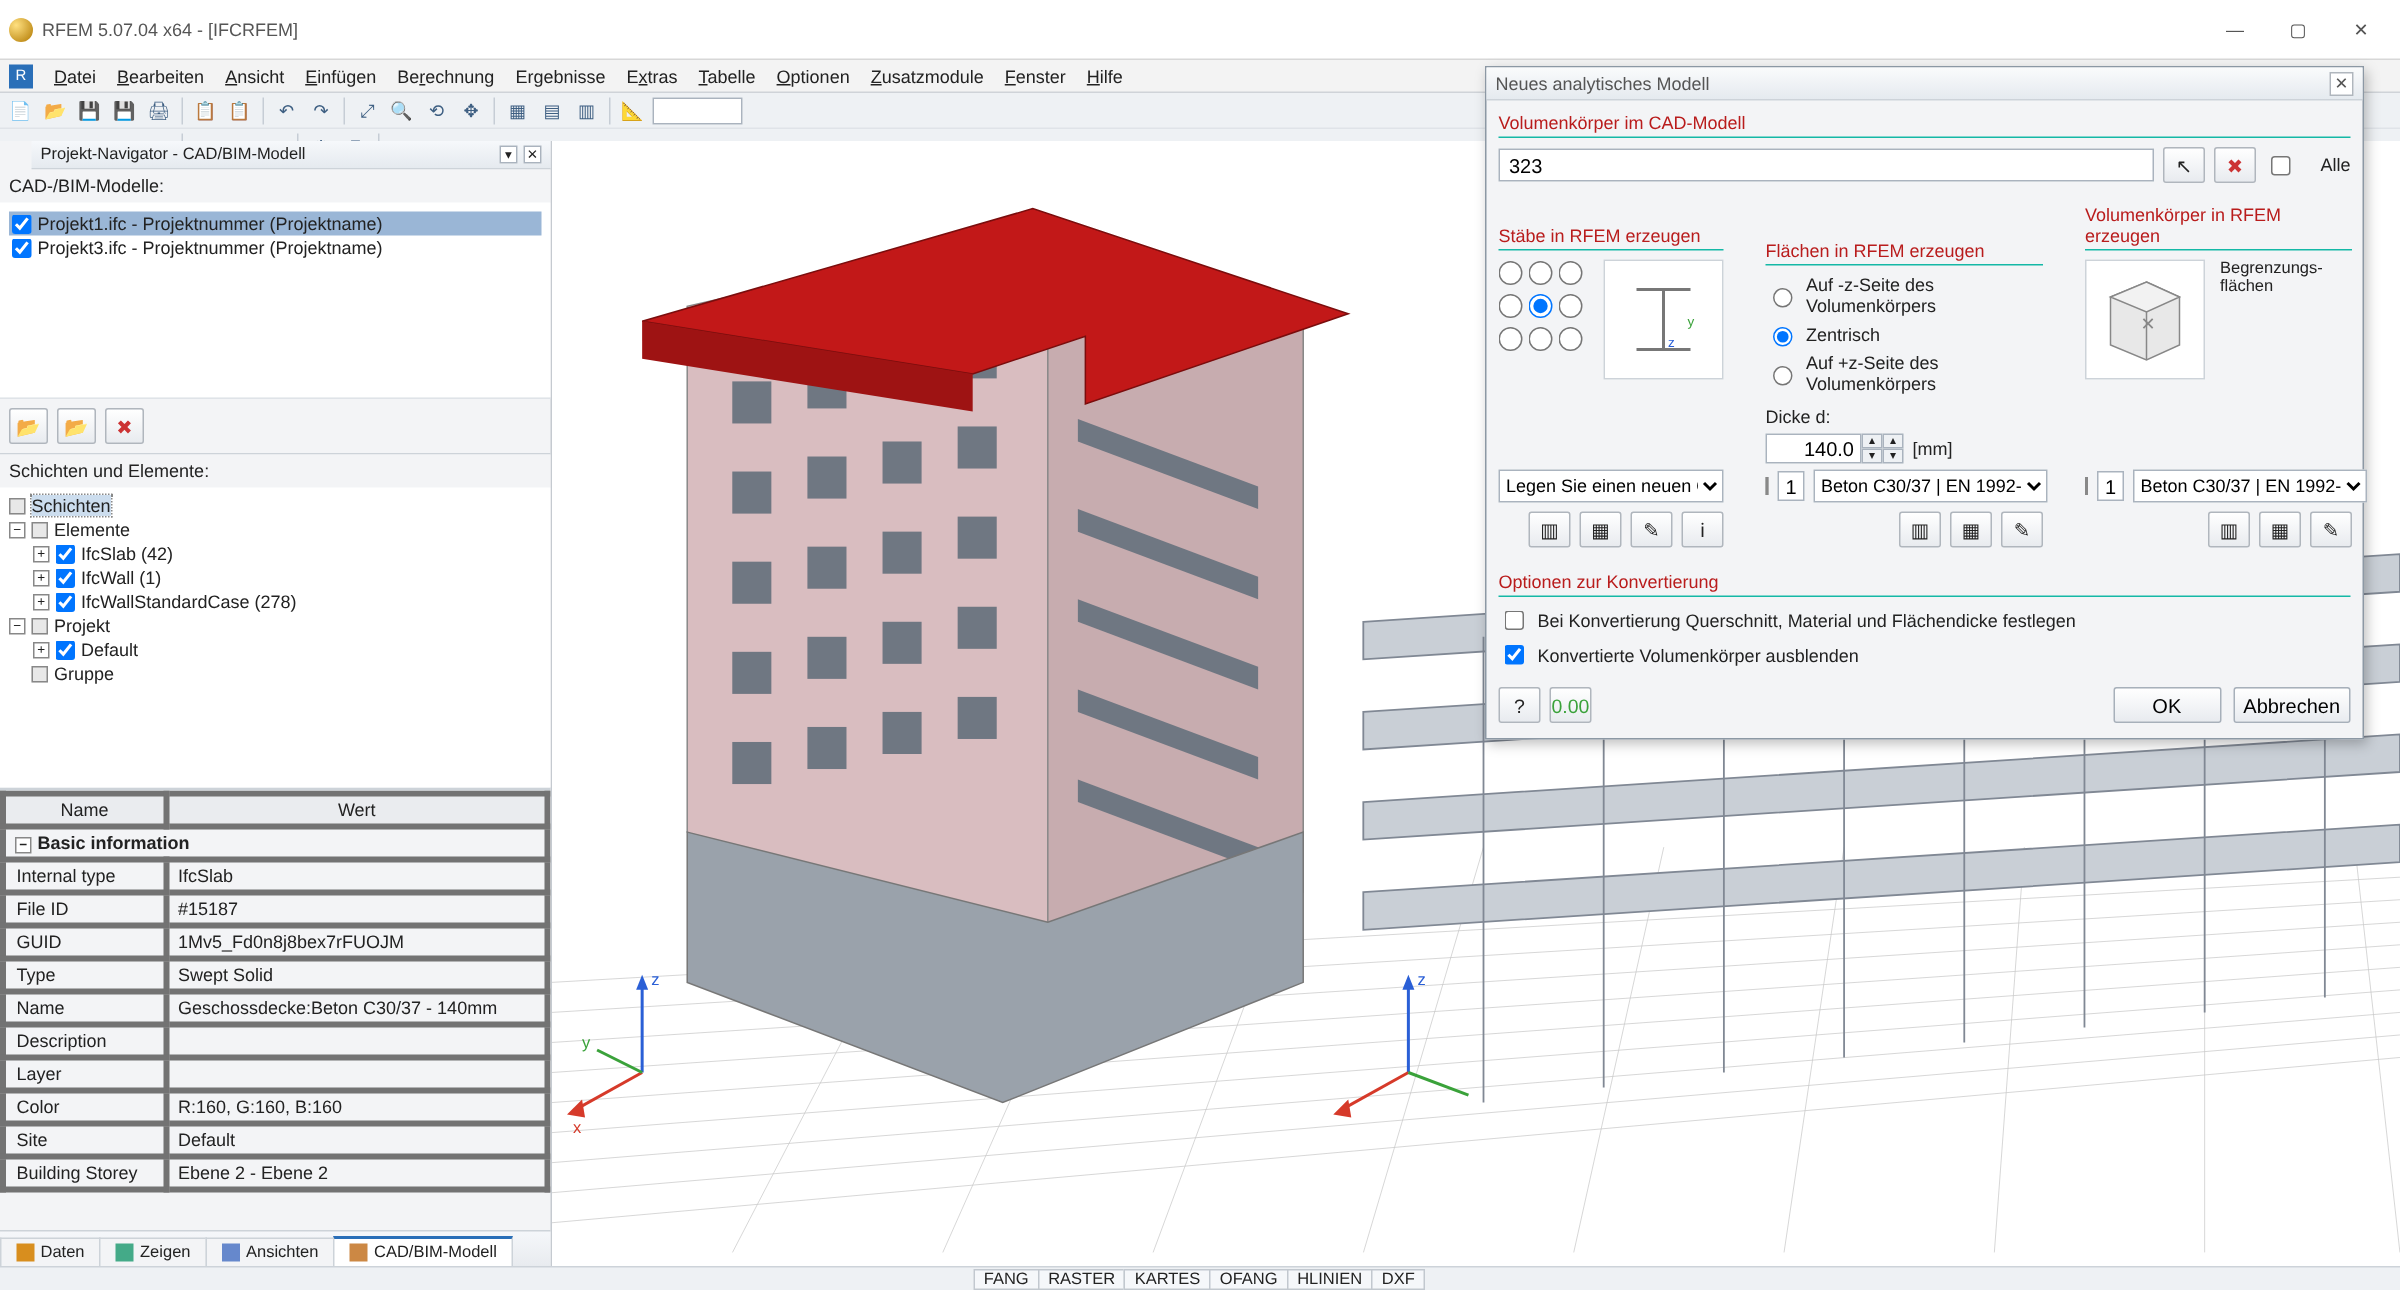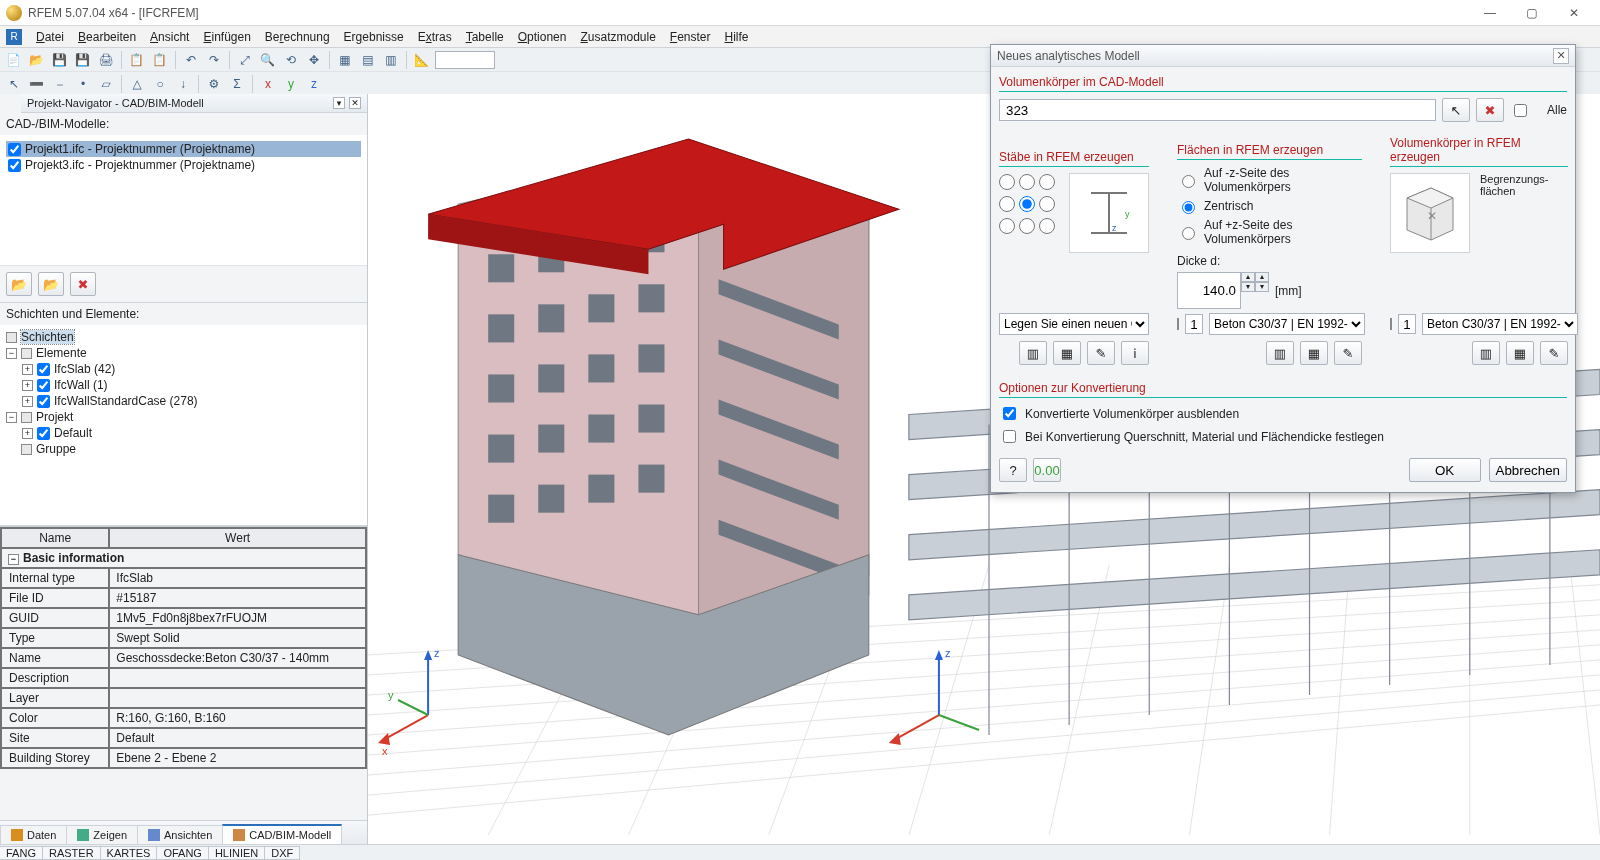--- a/index.html
+++ b/index.html
@@ -1,19 +1,19 @@
 <!DOCTYPE html>
 <html><head>
 <meta charset="utf-8">
 <style>
 * { box-sizing: border-box; font-family: "Segoe UI", Tahoma, sans-serif; }
 body { margin: 0; width: 1600px; height: 860px; overflow: hidden; background: #f1f1f1; font-size: 12px; color: #222; position: relative; }
 
 
-.titlebar { height: 26px; background: #fff; display: flex; align-items: center; padding: 6px 6px; border-bottom: 1px solid #d7d7d7; }
+.titlebar { height: 40px; background: #fff; display: flex; align-items: center; padding: 6px 6px; border-bottom: 1px solid #d7d7d7; }
 .titlebar .appicon { width: 16px; height: 16px; margin-right: 6px; background: radial-gradient(circle at 30% 30%, #ffe080, #b07800); border-radius: 50%; }
 .titlebar .title { flex: 1; color: #555; }
 .winbtns { display: flex; gap: 2px; }
 .winbtn { width: 40px; height: 22px; display: flex; align-items: center; justify-content: center; color: #555; }
 
 
 .menubar { height: 22px; background: #f3f3f3; display: flex; align-items: center; padding: 0 6px; border-bottom: 1px solid #cfd3d8; gap: 2px; }
 .menubar .menuicon { width: 16px; height: 16px; background: #2a6fb8; color: #fff; font-size: 10px; display: flex; align-items: center; justify-content: center; margin-right: 6px; }
 .menubar span.menuitem { padding: 2px 6px; }
 .menubar span.menuitem u { text-decoration: underline; }
@@ -47,21 +47,21 @@
 .tree { height: 200px; padding: 4px 6px; overflow: auto; background: #fff; }
 .treerow { display: flex; align-items: center; gap: 4px; padding: 1px 0; }
 .treerow.sel span.lbl { background: #cde; outline: 1px dotted #888; }
 .expander { width: 11px; height: 11px; border: 1px solid #888; background: #fff; font-size: 9px; line-height: 9px; text-align: center; cursor: pointer; }
 .tree .sq { width: 11px; height: 11px; border: 1px solid #888; display: inline-block; background: #e8e8e8; }
 .tree input[type=checkbox] { margin: 0; }
 .ind1 { margin-left: 16px; }
 
 .propgrid { flex: 1; overflow: auto; border-top: 1px solid #cdd3d9; }
 .propgrid table { width: 100%; border-collapse: collapse; font-size: 12px; }
-.propgrid th, .propgrid td { border: 2px solid #737373; padding: 2px 6px; text-align: left; height: 16px; }
+.propgrid th, .propgrid td { border: 4px solid #737373; padding: 2px 6px; text-align: left; height: 16px; }
 .propgrid th { background: #eaecef; font-weight: normal; text-align: center; }
 .propgrid .cat { background: #f3f4f6; font-weight: bold; }
 .propgrid td.k { padding-left: 7px; }
 
 .navtabs { height: 24px; background: linear-gradient(#f5f7fa,#e8ebef); display: flex; align-items: flex-end; border-top: 1px solid #cdd3d9; }
 .navtab { padding: 3px 10px; border: 1px solid #cdd3d9; border-bottom: none; margin-right: -1px; background: #f3f4f6; display: flex; align-items: center; gap: 4px; font-size: 11px; }
 .navtab.active { background: #fff; border-top: 2px solid #2a6fb8; }
 .navtab .ico { width: 12px; height: 12px; background: #d88e1e; }
 
 
@@ -79,32 +79,32 @@
 .iconbtn { width: 28px; height: 24px; border: 1px solid #b0b6bd; background: linear-gradient(#fff,#e8ebef); border-radius: 2px; display: flex; align-items: center; justify-content: center; font-size: 13px; }
 .chklabel { display: flex; align-items: center; gap: 17px; }
 
 .threecol { display: flex; gap: 28px; margin-top: 10px; align-items: flex-end; }
 .col { border: 0; }
 .col .box { border: 1px solid #cdd3d9; background: #fff; width: 80px; height: 80px; display: flex; align-items: center; justify-content: center; }
 .radiogrid { display: grid; grid-template-columns: repeat(3,16px); grid-template-rows: repeat(3,18px); gap: 4px; }
 .radiogrid input { margin: 0; }
 .fieldrow { display: flex; align-items: center; gap: 6px; margin: 4px 0; }
 .spin { display: flex; }
-.spin input { width: 64px; height: 37px; border: 1px solid #aab3be; text-align: right; padding-right: 4px; }
+.spin input { width: 64px; height: 20px; border: 1px solid #aab3be; text-align: right; padding-right: 4px; }
 .spin .spbtns { display: flex; flex-direction: column; }
 .spin .sp { width: 14px; height: 10px; border: 1px solid #aab3be; background: #eef1f4; font-size: 8px; line-height: 8px; text-align: center; }
 select.matsel { height: 22px; border: 1px solid #aab3be; background: #fff; font-size: 12px; }
 .btnrow { display: flex; gap: 6px; margin-top: 6px; justify-content: flex-end; }
 
 .dlgfooter { display: flex; justify-content: space-between; align-items: center; margin-top: 12px; }
 .okcancel { display: flex; gap: 8px; }
 .pushbtn { min-width: 72px; height: 24px; border: 1px solid #a7b0ba; background: linear-gradient(#fff,#e8ebef); border-radius: 2px; }
 
 
-.statusbar { position: absolute; left: 0; right: 0; bottom: 0; height: 16px; background: #eef1f4; border-top: 1px solid #cdd3d9; display: flex; justify-content: flex-start; align-items: center; gap: 0; font-size: 11px; }
+.statusbar { position: absolute; left: 0; right: 0; bottom: 0; height: 16px; background: #eef1f4; border-top: 1px solid #cdd3d9; display: flex; justify-content: center; align-items: center; gap: 0; font-size: 11px; }
 .statusbtn { padding: 0 6px; border: 1px solid #c2c8cf; height: 14px; line-height: 13px; background: #f5f7fa; margin-left: -1px; }
 </style>
 </head>
 <body>
 
 <div class="titlebar">
   <span class="appicon"></span>
   <span class="title">RFEM 5.07.04 x64 - [IFCRFEM]</span>
   <div class="winbtns">
     <div class="winbtn">—</div>
@@ -555,26 +555,26 @@
         <div class="btnrow">
           <span class="iconbtn">▥</span>
           <span class="iconbtn">▦</span>
           <span class="iconbtn">✎</span>
         </div>
       </div>
     </div>
 
     <div class="grouptitle" style="margin-top:12px">Optionen zur Konvertierung</div>
     <label class="fieldrow">
+        <input type="checkbox" style="">
+        <span>Bei Konvertierung Querschnitt, Material und Flächendicke festlegen</span>
+      </label>
+    <label class="fieldrow">
         <input type="checkbox" checked="" style="">
         <span>Konvertierte Volumenkörper ausblenden</span>
-      </label>
-    <label class="fieldrow">
-        <input type="checkbox" style="">
-        <span>Bei Konvertierung Querschnitt, Material und Flächendicke festlegen</span>
       </label>
 
     <div class="dlgfooter">
       <div style="display:flex;gap:6px">
         <span class="iconbtn">?</span>
         <span class="iconbtn" style="color:#3aa23a">0.00</span>
       </div>
       <div class="okcancel">
         <button class="pushbtn">OK</button>
         <button class="pushbtn">Abbrechen</button>

